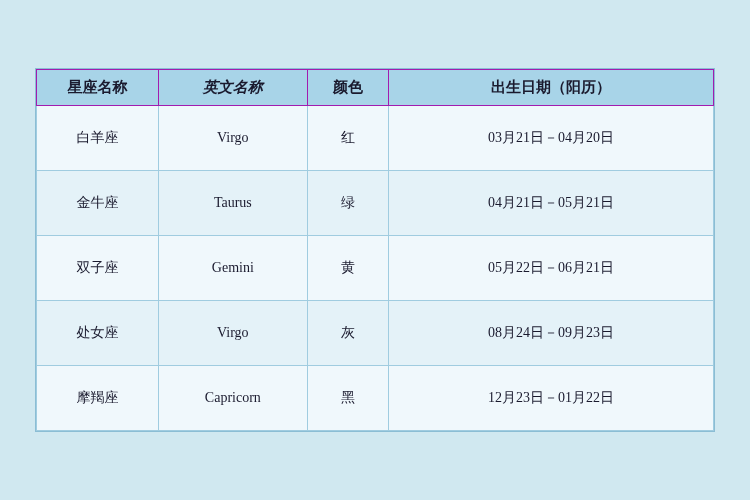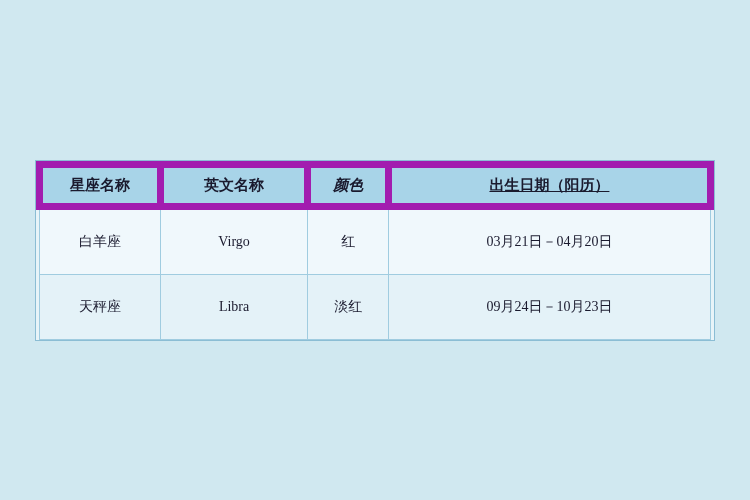--- a/index.html
+++ b/index.html
@@ -27,21 +27,21 @@
     table {
       width: 100%;
       border-collapse: collapse;
     }
 
     thead tr {
       background-color: #a8d4e8;
     }
 
     thead th {
-      border: 7px solid #a21caf;
+      border: 1px solid #a21caf;
       padding: 8px 12px;
       text-align: center;
       font-weight: bold;
       font-size: 15px;
       color: #1a1a2e;
     }
 
     tbody tr {
       background-color: #f0f8fc;
     }
@@ -52,23 +52,23 @@
 
     tbody td {
       border: 1px solid #a0cce0;
       padding: 23px 12px;
       text-align: center;
       font-size: 14px;
       color: #1a1a2e;
     }
 
     .col-name { width: 18%; }
-    .col-english { width: 22%; }
-    .col-color { width: 12%; font-style: italic; }
-    .col-date { width: 48%; text-decoration: underline; }
+    .col-english { width: 22%; font-style: italic; }
+    .col-color { width: 12%; }
+    .col-date { width: 48%; }
   </style>
 </head>
 <body>
 
 <div class="table-container">
   <table>
     <thead>
       <tr>
         <th class="col-name">星座名称</th>
         <th class="col-english">英文名称</th>
@@ -77,20 +77,38 @@
       </tr>
     </thead>
     <tbody id="table-body">
     <tr>
           <td>白羊座</td>
           <td>Virgo</td>
           <td>红</td>
           <td>03月21日－04月20日</td>
         </tr>
         <tr>
-          <td>天秤座</td>
-          <td>Libra</td>
-          <td>淡红</td>
-          <td>09月24日－10月23日</td>
+          <td>金牛座</td>
+          <td>Taurus</td>
+          <td>绿</td>
+          <td>04月21日－05月21日</td>
+        </tr>
+        <tr>
+          <td>双子座</td>
+          <td>Gemini</td>
+          <td>黄</td>
+          <td>05月22日－06月21日</td>
+        </tr>
+        <tr>
+          <td>处女座</td>
+          <td>Virgo</td>
+          <td>灰</td>
+          <td>08月24日－09月23日</td>
+        </tr>
+        <tr>
+          <td>摩羯座</td>
+          <td>Capricorn</td>
+          <td>黑</td>
+          <td>12月23日－01月22日</td>
         </tr>
       </tbody>
   </table>
 </div>
 
 </body></html>

